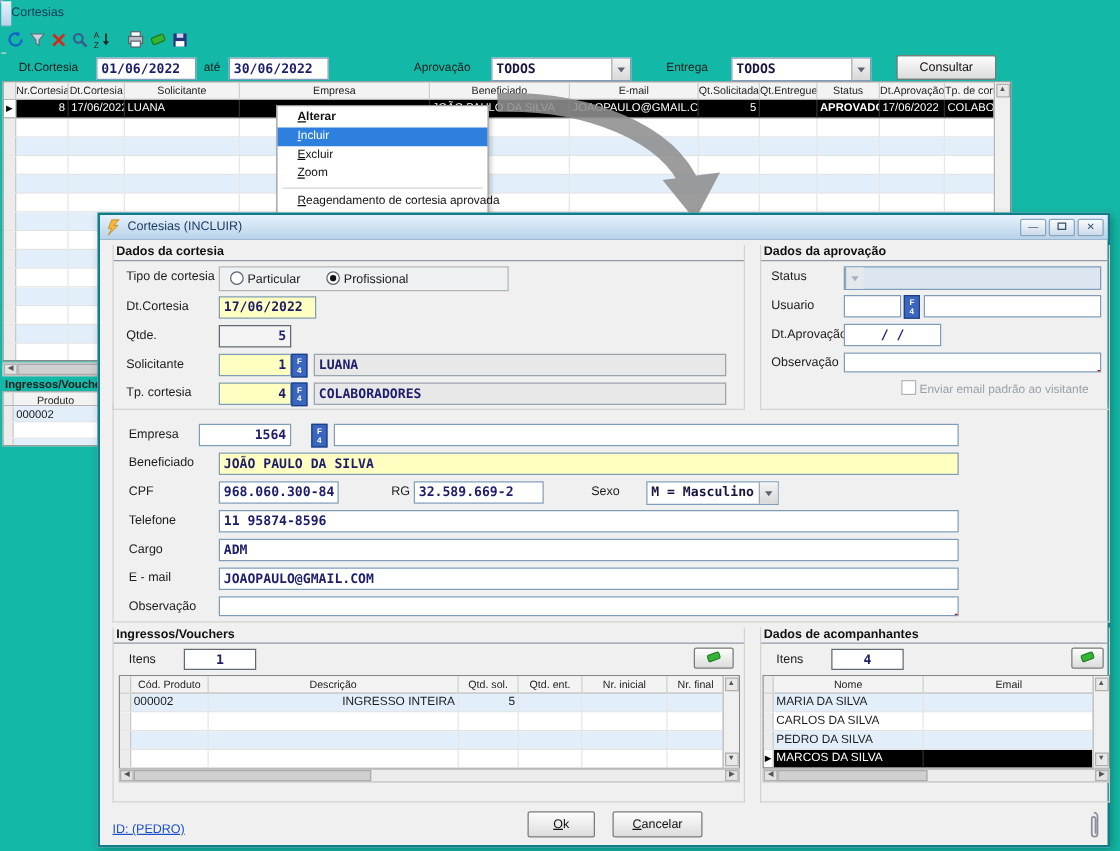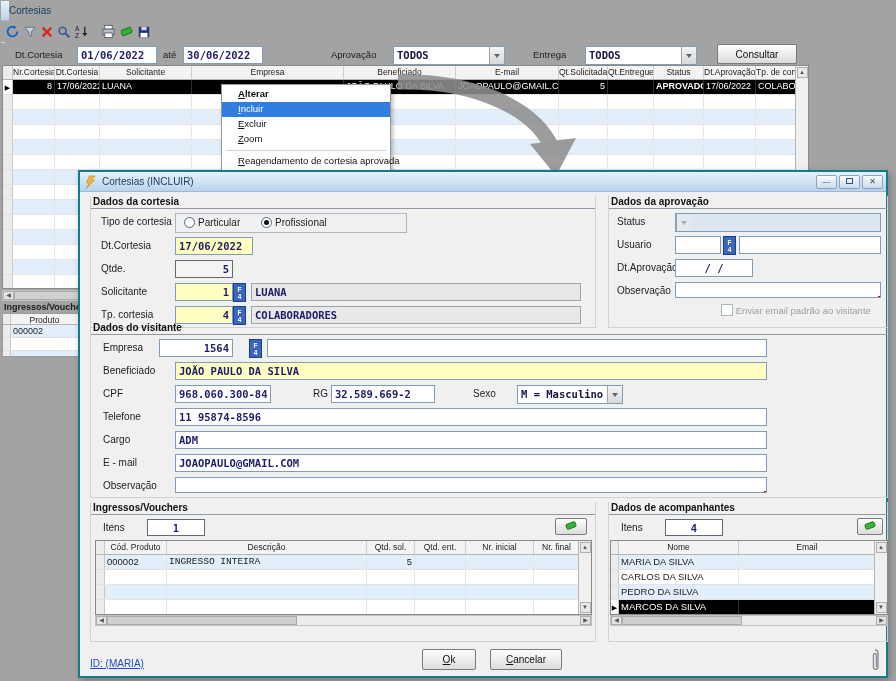--- a/index.html
+++ b/index.html
@@ -1,18 +1,18 @@
 <!DOCTYPE html>
 <html style="--titlebar-start: #e7f1fb; --titlebar-end: #b9d3ea; --teal-border: #0f7e8a; --menu-highlight: #2f80de; --selection-bg: #000000; --row-alt: #e3eefb; --yellow-field: #ffffc2; --link-blue: #1c50c8; --field-text: #1d1d6b; --close-red: #d6493a; --f4-blue: #3a66c0; --green-icon: #35b335;"><head>
 <meta charset="utf-8">
 <style>
   *{box-sizing:border-box;margin:0;padding:0}
   html,body{background:#fff}
   body{font-family:"Liberation Sans",sans-serif;color:#1c1c1c}
-  #page{position:relative;width:896px;height:681px;background:#a3a3a3;overflow:hidden}
+  #page{position:relative;width:896px;height:681px;background:#14b8a6;overflow:hidden}
 
   
   .win{position:absolute;background:#f0f0f0;border:1px solid #8fa9c4;box-shadow:2px 3px 7px rgba(0,0,0,.25)}
   .titlebar{position:absolute;left:0;top:0;right:0;height:20px;
     background:linear-gradient(var(--titlebar-start,#e7f1fb),var(--titlebar-end,#b9d3ea));
     border-bottom:1px solid #9db8d2;display:flex;align-items:center;padding:0 4px;gap:4px}
   .titletext{font-size:10px;color:#173a5e}
   .winbtns{position:absolute;right:3px;top:3px;display:flex;gap:2px}
   .wbtn{width:21px;height:14px;border:1px solid #8aa6bf;border-radius:2px;
     background:linear-gradient(#f8fbfe,#ccdbe9);font-size:8px;line-height:11px;text-align:center;color:#35506b}
@@ -501,21 +501,20 @@
       <div class="fld" style="left:66px;top:86px;width:206px;height:16px">
           <i class="dot"></i>
         </div>
       <span style="position:absolute;left:112px;top:108px;font-size:9.5px;color:#9aa0a6">
         <span class="checkbox"></span>
         <span>Enviar email padrão ao visitante</span>
       </span>
     </div>
 
     <div class="group" style="left:10px;top:150px;width:798px;height:176px">
-      <div class="gh">Dados do visitante</div>
       <span class="lb" style="left:12px;top:20px">Empresa</span>
       <div class="fld num" style="left:68px;top:17px;width:74px">1564</div>
       <div class="f4" style="left:158px;top:17px">F<br>4</div>
       <div class="fld" style="left:176px;top:17px;width:500px"></div>
       <span class="lb" style="left:12px;top:43px">Beneficiado</span>
       <div class="fld yellow" style="left:84px;top:40px;width:592px">JOÃO PAULO DA SILVA</div>
       <span class="lb" style="left:12px;top:66px">CPF</span>
       <div class="fld" style="left:84px;top:63px;width:96px">968.060.300-84</div>
       <span class="lb" style="left:222px;top:66px">RG</span>
       <div class="fld" style="left:240px;top:63px;width:104px">32.589.669-2</div>
@@ -557,21 +556,21 @@
               <div class="hcell" style="width: 200px;">Descrição</div>
               <div class="hcell" style="width: 48px;">Qtd. sol.</div>
               <div class="hcell" style="width: 51px;">Qtd. ent.</div>
               <div class="hcell" style="width: 68px;">Nr. inicial</div>
               <div class="hcell" style="width: 46px;">Nr. final</div>
             </div>
           <div>
               <div class="grow" style="height: 15px; background: var(--row-alt);">
                 <div class="gsel" style="width: 9px; line-height: 15px;"></div>
                 <div class="cell" style="width: 62px; text-align: left;">000002</div>
-                <div class="cell" style="width: 200px; text-align: left; font-family: Liberation Mono, monospace;">INGRESSO INTEIRA</div>
+                <div class="cell" style="width: 200px; text-align: right;">INGRESSO INTEIRA</div>
                 <div class="cell" style="width: 48px; text-align: right;">5</div>
                 <div class="cell" style="width: 51px; text-align: left;"></div>
                 <div class="cell" style="width: 68px; text-align: left;"></div>
                 <div class="cell" style="width: 46px; text-align: left;"></div>
               </div>
               <div class="grow" style="height: 15px; background: rgb(255, 255, 255);">
                 <div class="gsel" style="width: 9px; line-height: 15px;"></div>
                 <div class="cell" style="width: 62px; text-align: left;"></div>
                 <div class="cell" style="width: 200px; text-align: left;"></div>
                 <div class="cell" style="width: 48px; text-align: right;"></div>
@@ -659,21 +658,21 @@
           </div>
       </div>
       <div class="hscroll" style="left:1px;top:113px;width:278px">
         <span class="harr">◀</span>
           <span class="hthumb" style="width:120px"></span>
         <span style="flex:1"></span>
           <span class="harr">▶</span>
       </div>
     </div>
 
-    <a class="link" style="position:absolute;left:10px;top:486px;font-size:10px">ID: (MARIA)</a>
+    <a class="link" style="position:absolute;left:10px;top:486px;font-size:10px">ID: (PEDRO)</a>
     <button class="btn" style="left:342px;top:477px;width:54px;height:21px"><u>O</u>k</button>
     <button class="btn" style="left:410px;top:477px;width:72px;height:21px"><u>C</u>ancelar</button>
     <span style="position:absolute;right:6px;top:476px">
       <svg width="10" height="26" viewBox="0 0 10 26">
           <path d="M5 2a3 3 0 0 1 3 3v14a2.3 2.3 0 0 1-4.6 0V7a1.5 1.5 0 0 1 3 0v12" fill="none" stroke="#8a8f98" stroke-width="1.4"></path>
         </svg>
     </span>
   </div>
 </div>
 

